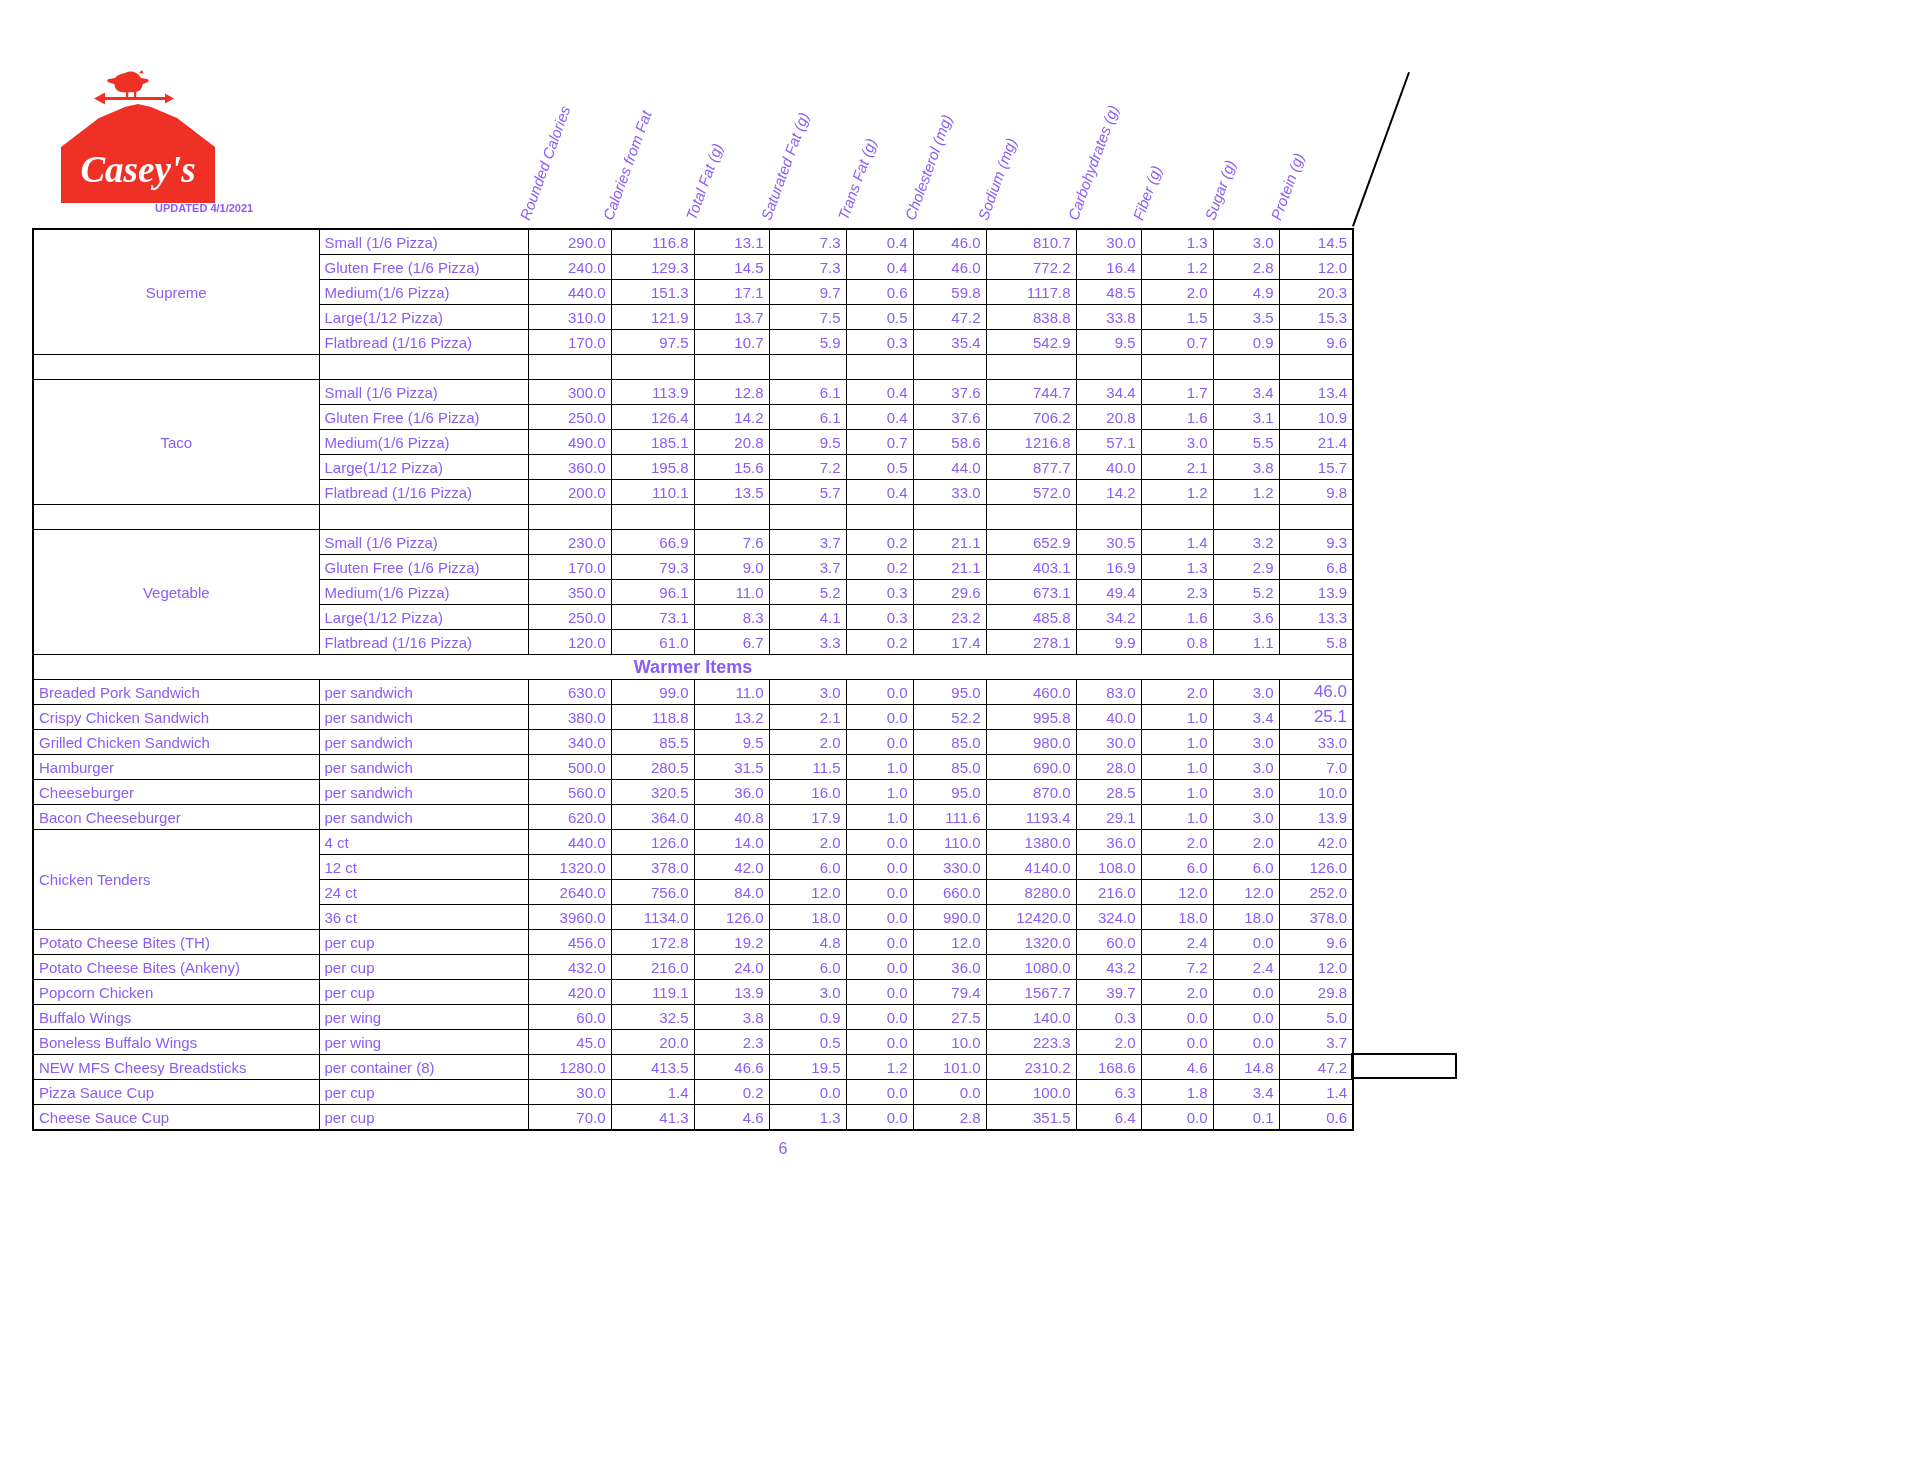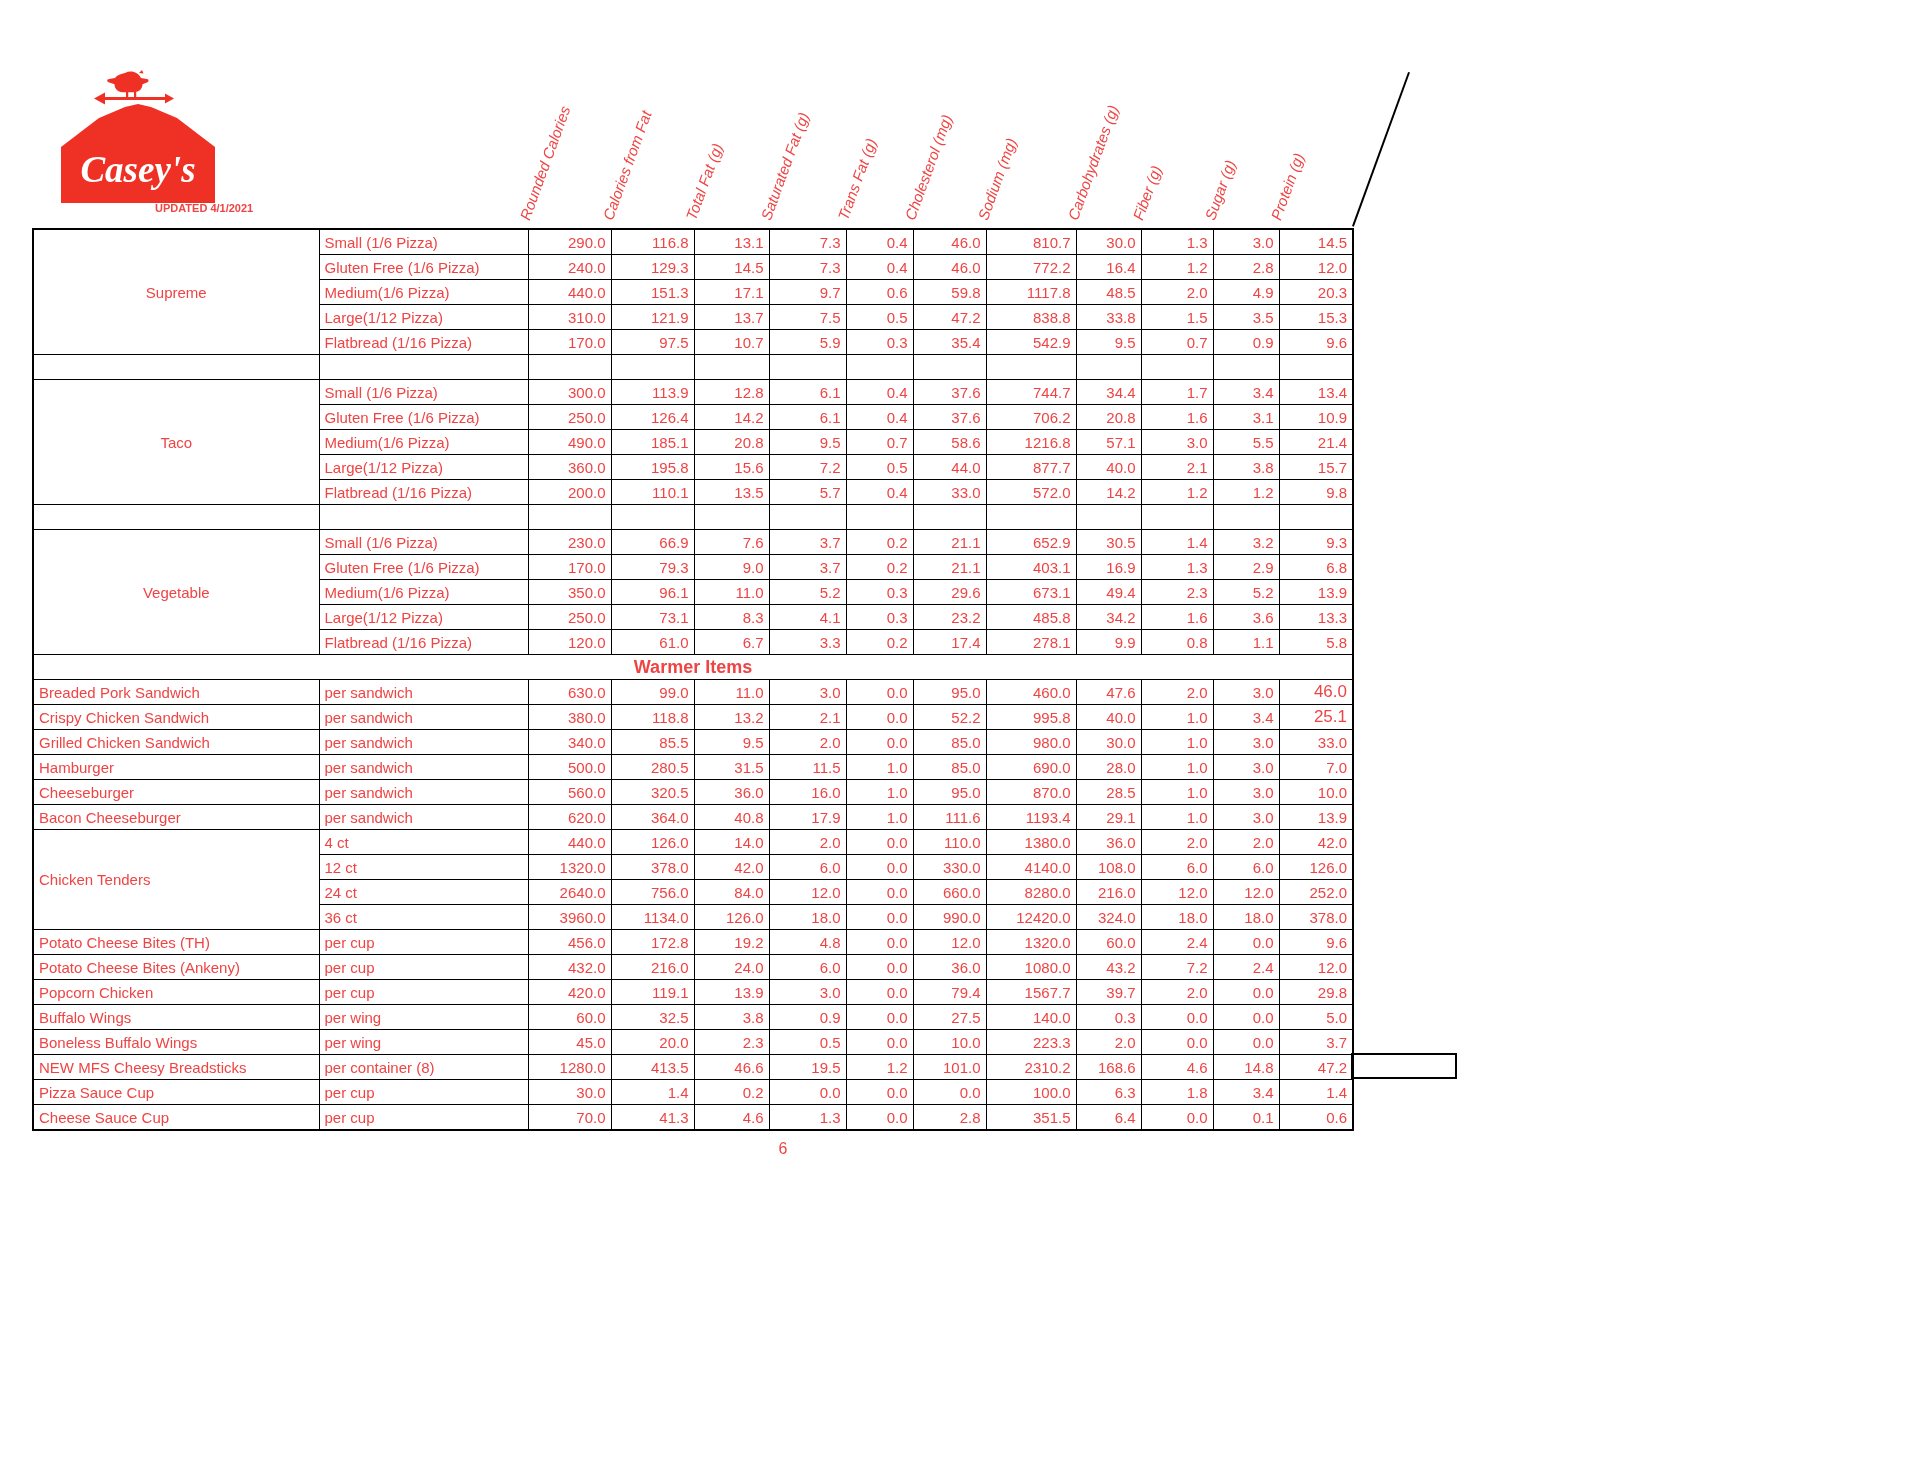--- a/index.html
+++ b/index.html
@@ -1,18 +1,18 @@
 <!DOCTYPE html>
 <html><head>
 <meta charset="utf-8">
 <style>
   html,body{margin:0;padding:0;background:#fff;}
   .page{
     position:relative;width:1920px;height:1484px;background:#ffffff;
-    font-family:"Liberation Sans",sans-serif;color:#ef4444;overflow:hidden;
+    font-family:"Liberation Sans",sans-serif;color:#8b5cf6;overflow:hidden;
   }
   .logo{position:absolute;left:55px;top:70px;}
   .updated{position:absolute;left:155px;top:202px;font-size:11px;font-weight:bold;white-space:nowrap;}
   .col-header{
     position:absolute;top:198px;height:26px;line-height:26px;white-space:nowrap;
     font-size:15px;font-style:italic;transform-origin:0 100%;transform:rotate(-70deg);
   }
   .diagonal{
     position:absolute;left:1352px;top:62px;width:2px;height:164px;background:#000;
     transform-origin:0 100%;transform:rotate(20deg);
@@ -339,21 +339,21 @@
         <tr>
           <td class="cat-left">Breaded Pork Sandwich</td>
           <td class="size">per sandwich</td>
           <td class="num">630.0</td>
           <td class="num">99.0</td>
           <td class="num">11.0</td>
           <td class="num">3.0</td>
           <td class="num">0.0</td>
           <td class="num">95.0</td>
           <td class="num">460.0</td>
-          <td class="num">47.6</td>
+          <td class="num">83.0</td>
           <td class="num">2.0</td>
           <td class="num">3.0</td>
           <td class="num big">46.0</td>
         </tr>
         <tr>
           <td class="cat-left">Crispy Chicken Sandwich</td>
           <td class="size">per sandwich</td>
           <td class="num">380.0</td>
           <td class="num">118.8</td>
           <td class="num">13.2</td>

